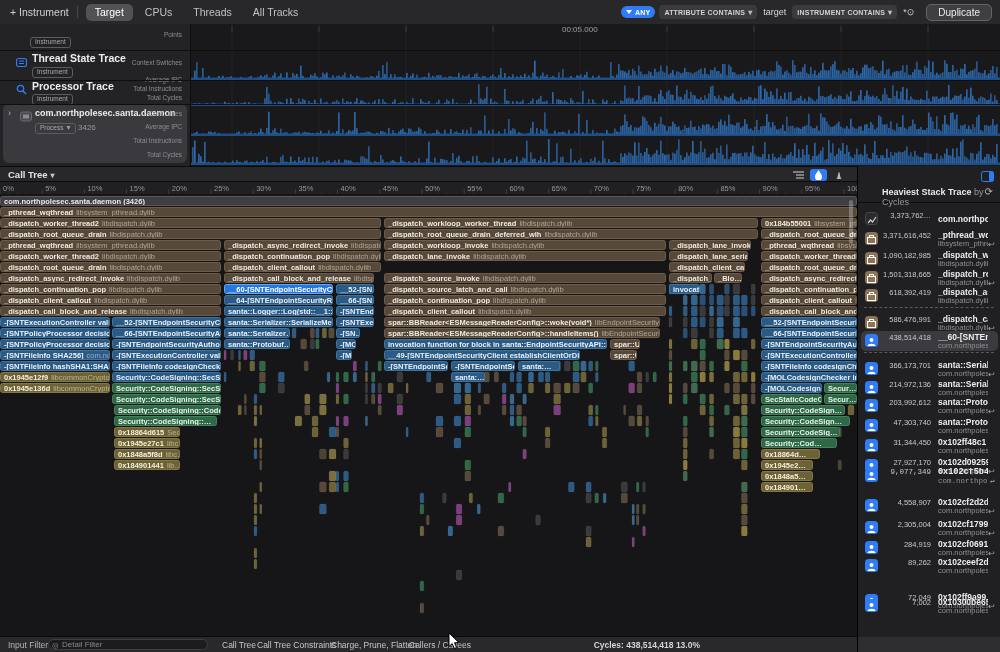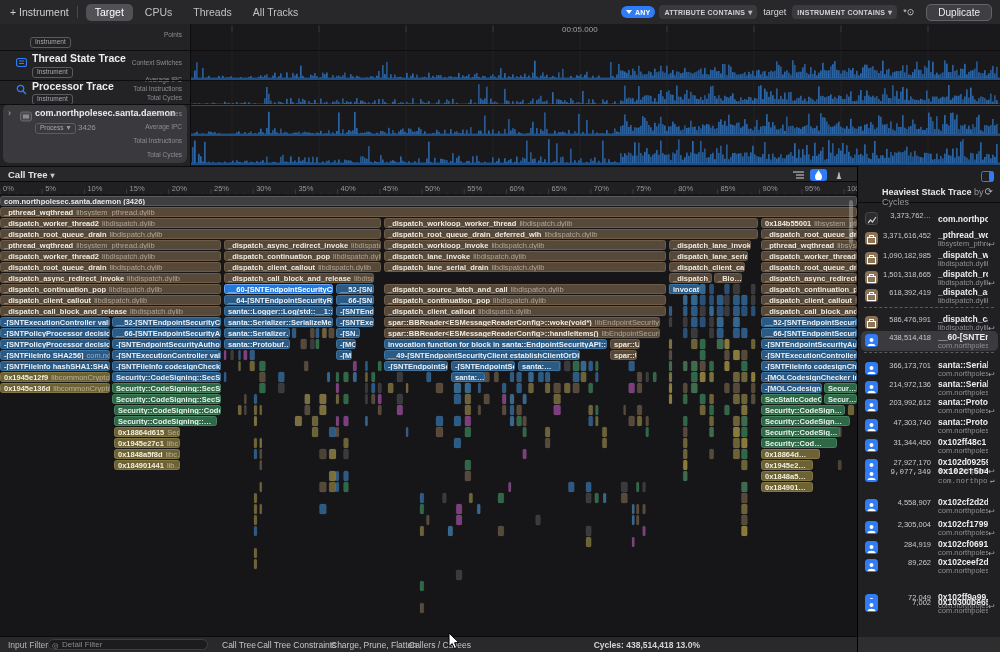--- a/index.html
+++ b/index.html
@@ -1990,25 +1990,25 @@
       <div class="blk c-b" style="left: 384px; top: 46px; width: 282px;"><b>_dispatch_workloop_invoke</b><span class="lib">libdispatch.dylib</span></div>
       <div class="blk c-b" style="left: 669px; top: 46px; width: 82px;"><b>_dispatch_lane_invoke</b></div>
       <div class="blk c-b" style="left: 761px; top: 46px; width: 96px;"><b>_pthread_wqthread</b><span class="lib">libsyste…</span></div>
       <div class="blk c-b" style="left: 0px; top: 57px; width: 221px;"><b>_dispatch_worker_thread2</b><span class="lib">libdispatch.dylib</span></div>
       <div class="blk c-b" style="left: 224px; top: 57px; width: 157px;"><b>_dispatch_continuation_pop</b><span class="lib">libdispatch.dylib</span></div>
       <div class="blk c-b" style="left: 384px; top: 57px; width: 282px;"><b>_dispatch_lane_invoke</b><span class="lib">libdispatch.dylib</span></div>
       <div class="blk c-b" style="left: 669px; top: 57px; width: 79px;"><b>_dispatch_lane_serial_d…</b></div>
       <div class="blk c-b" style="left: 761px; top: 57px; width: 96px;"><b>_dispatch_worker_thread2</b></div>
       <div class="blk c-b" style="left: 0px; top: 68px; width: 221px;"><b>_dispatch_root_queue_drain</b><span class="lib">libdispatch.dylib</span></div>
       <div class="blk c-b" style="left: 224px; top: 68px; width: 157px;"><b>_dispatch_client_callout</b><span class="lib">libdispatch.dylib</span></div>
-      <div class="blk c-b" style="left: 384px; top: 68px; width: 282px;"><b>_dispatch_lane_serial_drain</b><span class="lib">libdispatch.dylib</span></div>
       <div class="blk c-b" style="left: 669px; top: 68px; width: 76px;"><b>_dispatch_client_callo…</b></div>
       <div class="blk c-b" style="left: 761px; top: 68px; width: 96px;"><b>_dispatch_root_queue_drai…</b></div>
       <div class="blk c-b" style="left: 0px; top: 79px; width: 221px;"><b>_dispatch_async_redirect_invoke</b><span class="lib">libdispatch.dylib</span></div>
       <div class="blk c-b" style="left: 224px; top: 79px; width: 150px;"><b>_dispatch_call_block_and_release</b><span class="lib">libdispatch.d…</span></div>
+      <div class="blk c-b" style="left: 384px; top: 79px; width: 282px;"><b>_dispatch_source_invoke</b><span class="lib">libdispatch.dylib</span></div>
       <div class="blk c-b" style="left: 669px; top: 79px; width: 43px;"><b>_dispatch_c…</b></div>
       <div class="blk c-b" style="left: 714px; top: 79px; width: 28px;"><b>_Blo…</b></div>
       <div class="blk c-b" style="left: 761px; top: 79px; width: 96px;"><b>_dispatch_async_redirect_i…</b></div>
       <div class="blk c-b" style="left: 0px; top: 90px; width: 221px;"><b>_dispatch_continuation_pop</b><span class="lib">libdispatch.dylib</span></div>
       <div class="blk c-s" style="left: 224px; top: 90px; width: 109px;"><b>__60-[SNTEndpointSecurityClient p…</b></div>
       <div class="blk c-u" style="left: 336px; top: 90px; width: 38px;"><b>__52-[SN…</b></div>
       <div class="blk c-b" style="left: 384px; top: 90px; width: 282px;"><b>_dispatch_source_latch_and_call</b><span class="lib">libdispatch.dylib</span></div>
       <div class="blk c-u" style="left: 669px; top: 90px; width: 31px;"><b>invocat…</b></div>
       <div class="blk c-b" style="left: 761px; top: 90px; width: 96px;"><b>_dispatch_continuation_po…</b></div>
       <div class="blk c-b" style="left: 0px; top: 101px; width: 221px;"><b>_dispatch_client_callout</b><span class="lib">libdispatch.dylib</span></div>

